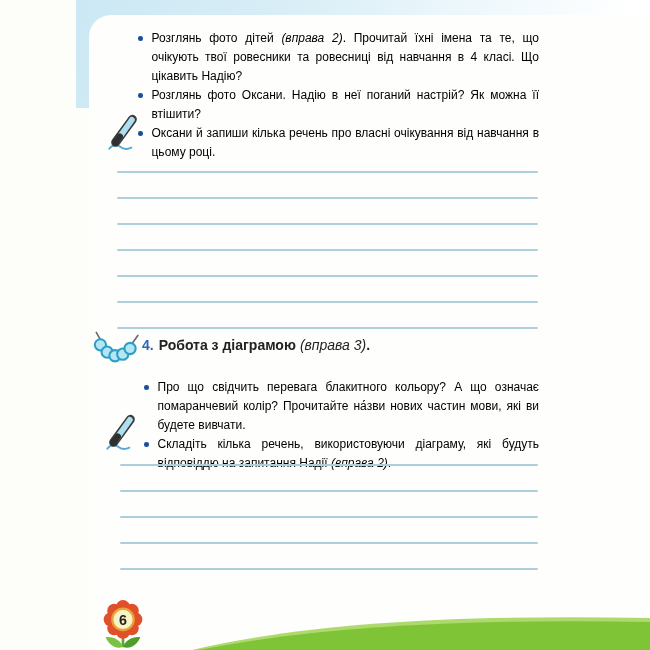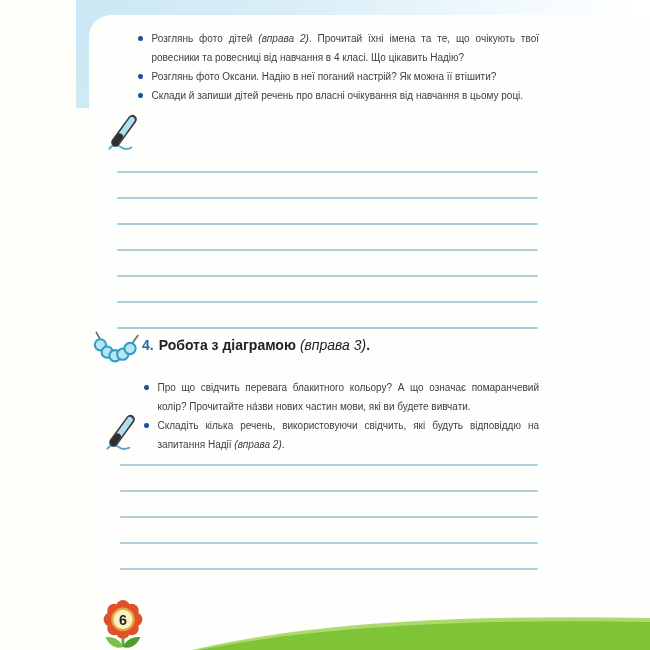--- a/index.html
+++ b/index.html
@@ -7,21 +7,21 @@
        font-family:"Liberation Sans", sans-serif;}
   .page{position:relative;width:650px;height:650px;background:#fdfdfa;}
 
   
   .sky{position:absolute;left:76px;top:0;width:574px;height:108px;
        background:linear-gradient(115deg,#cbe8f4 0%,#d9eef7 35%,#eef8fc 65%,#ffffff 90%);}
   .card{position:absolute;left:89px;top:15px;width:561px;height:635px;
         background:#fefefc;border-top-left-radius:22px;}
 
   
-  .list{position:absolute;font-size:10px;line-height:19px;color:#404040;}
+  .list{position:absolute;font-size:12px;line-height:19px;color:#000000;}
   .li{display:flex;}
   .dot{flex:none;width:4.5px;height:4.5px;border-radius:50%;background:#1c4f9c;margin:7px 9px 0 0;}
   .txt{text-align:justify;}
   .txt i{font-style:italic;}
   .intro-list{left:138px;top:29px;width:401px;}
   .sec-list{left:144px;top:378px;width:395px;}
 
   .sec-head{position:absolute;left:142px;top:336px;font-size:14px;line-height:18px;
             font-weight:bold;color:#222;white-space:nowrap;}
   .sec-head .num{color:#2b66b4;margin-right:5px;}
@@ -61,21 +61,21 @@
     <div class="li">
       <span class="dot"></span>
       <div class="txt"><span>Розглянь фото дітей </span><i>(вправа 2)</i><span>. Прочитай їхні імена та те, що очікують твої ровесники та ровесниці від навчання в 4 класі. Що цікавить Надію?</span></div>
     </div>
     <div class="li">
       <span class="dot"></span>
       <div class="txt">Розглянь фото Оксани. Надію в неї поганий настрій? Як можна її втішити?</div>
     </div>
     <div class="li">
       <span class="dot"></span>
-      <div class="txt">Склади й запиши дітей речень про власні очікування від на­вчання в цьому році.</div>
+      <div class="txt">Оксани й запиши кілька речень про власні очікування від на­вчання в цьому році.</div>
     </div>
   </div>
 
   <div class="rules rules-1">
       <div class="rule"></div>
       <div class="rule"></div>
       <div class="rule"></div>
       <div class="rule"></div>
       <div class="rule"></div>
       <div class="rule"></div>
@@ -94,21 +94,21 @@
 
   <div class="sec-head"><span class="num">4.</span><span class="ttl">Робота з діаграмою</span><i>(вправа 3)</i><span>.</span></div>
 
   <div class="list sec-list">
     <div class="li">
       <span class="dot"></span>
       <div class="txt">Про що свідчить перевага блакитного кольору? А що означає помаранчевий колір? Прочитайте на́зви нових частин мови, які ви будете вивчати.</div>
     </div>
     <div class="li">
       <span class="dot"></span>
-      <div class="txt"><span>Складіть кілька речень, використовуючи свідчить, які будуть відповіддю на запитання Надії </span><i>(вправа 2)</i><span>.</span></div>
+      <div class="txt"><span>Складіть кілька речень, використовуючи діаграму, які будуть відповіддю на запитання Надії </span><i>(вправа 2)</i><span>.</span></div>
     </div>
   </div>
 
   <svg class="icon pen-2" width="36" height="42" viewBox="0 0 34 40">
     <path d="M3,34 q5,-6 10,-2 t11,1" stroke="#58a9cf" stroke-width="1.8" fill="none" stroke-linecap="round"></path>
     <path d="M9,28 L25,6" stroke="#3b3b3b" stroke-width="8.5" stroke-linecap="round"></path>
     <path d="M11,25.5 L24.5,6.5" stroke="#aedff0" stroke-width="5.5" stroke-linecap="round"></path>
     <path d="M9,28 L13,22.5" stroke="#2f2f2f" stroke-width="6" stroke-linecap="round"></path>
   </svg>
 

